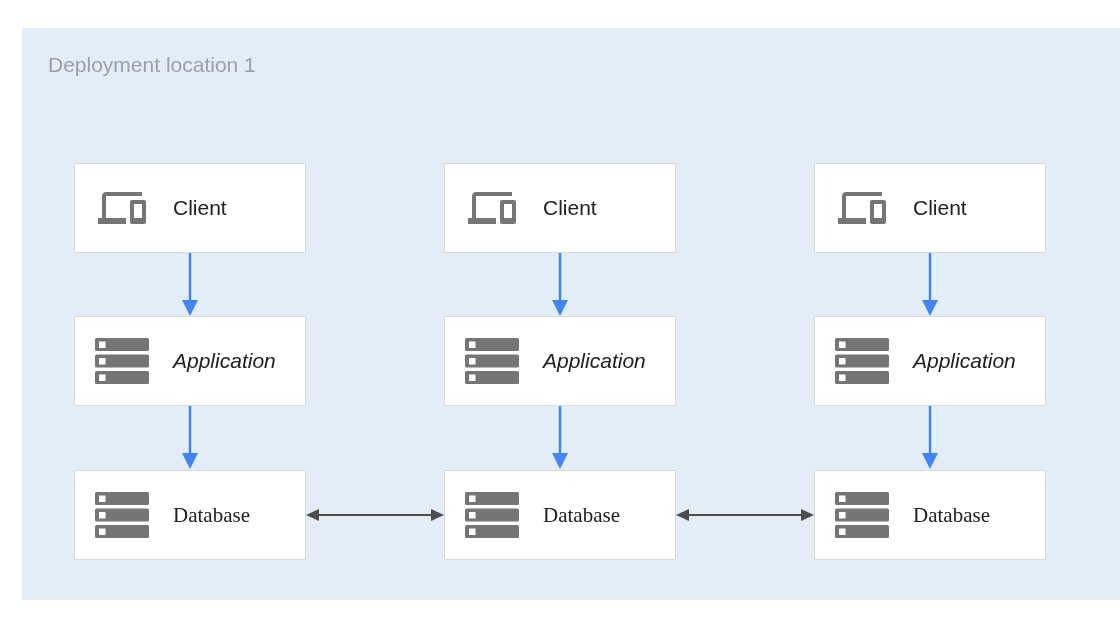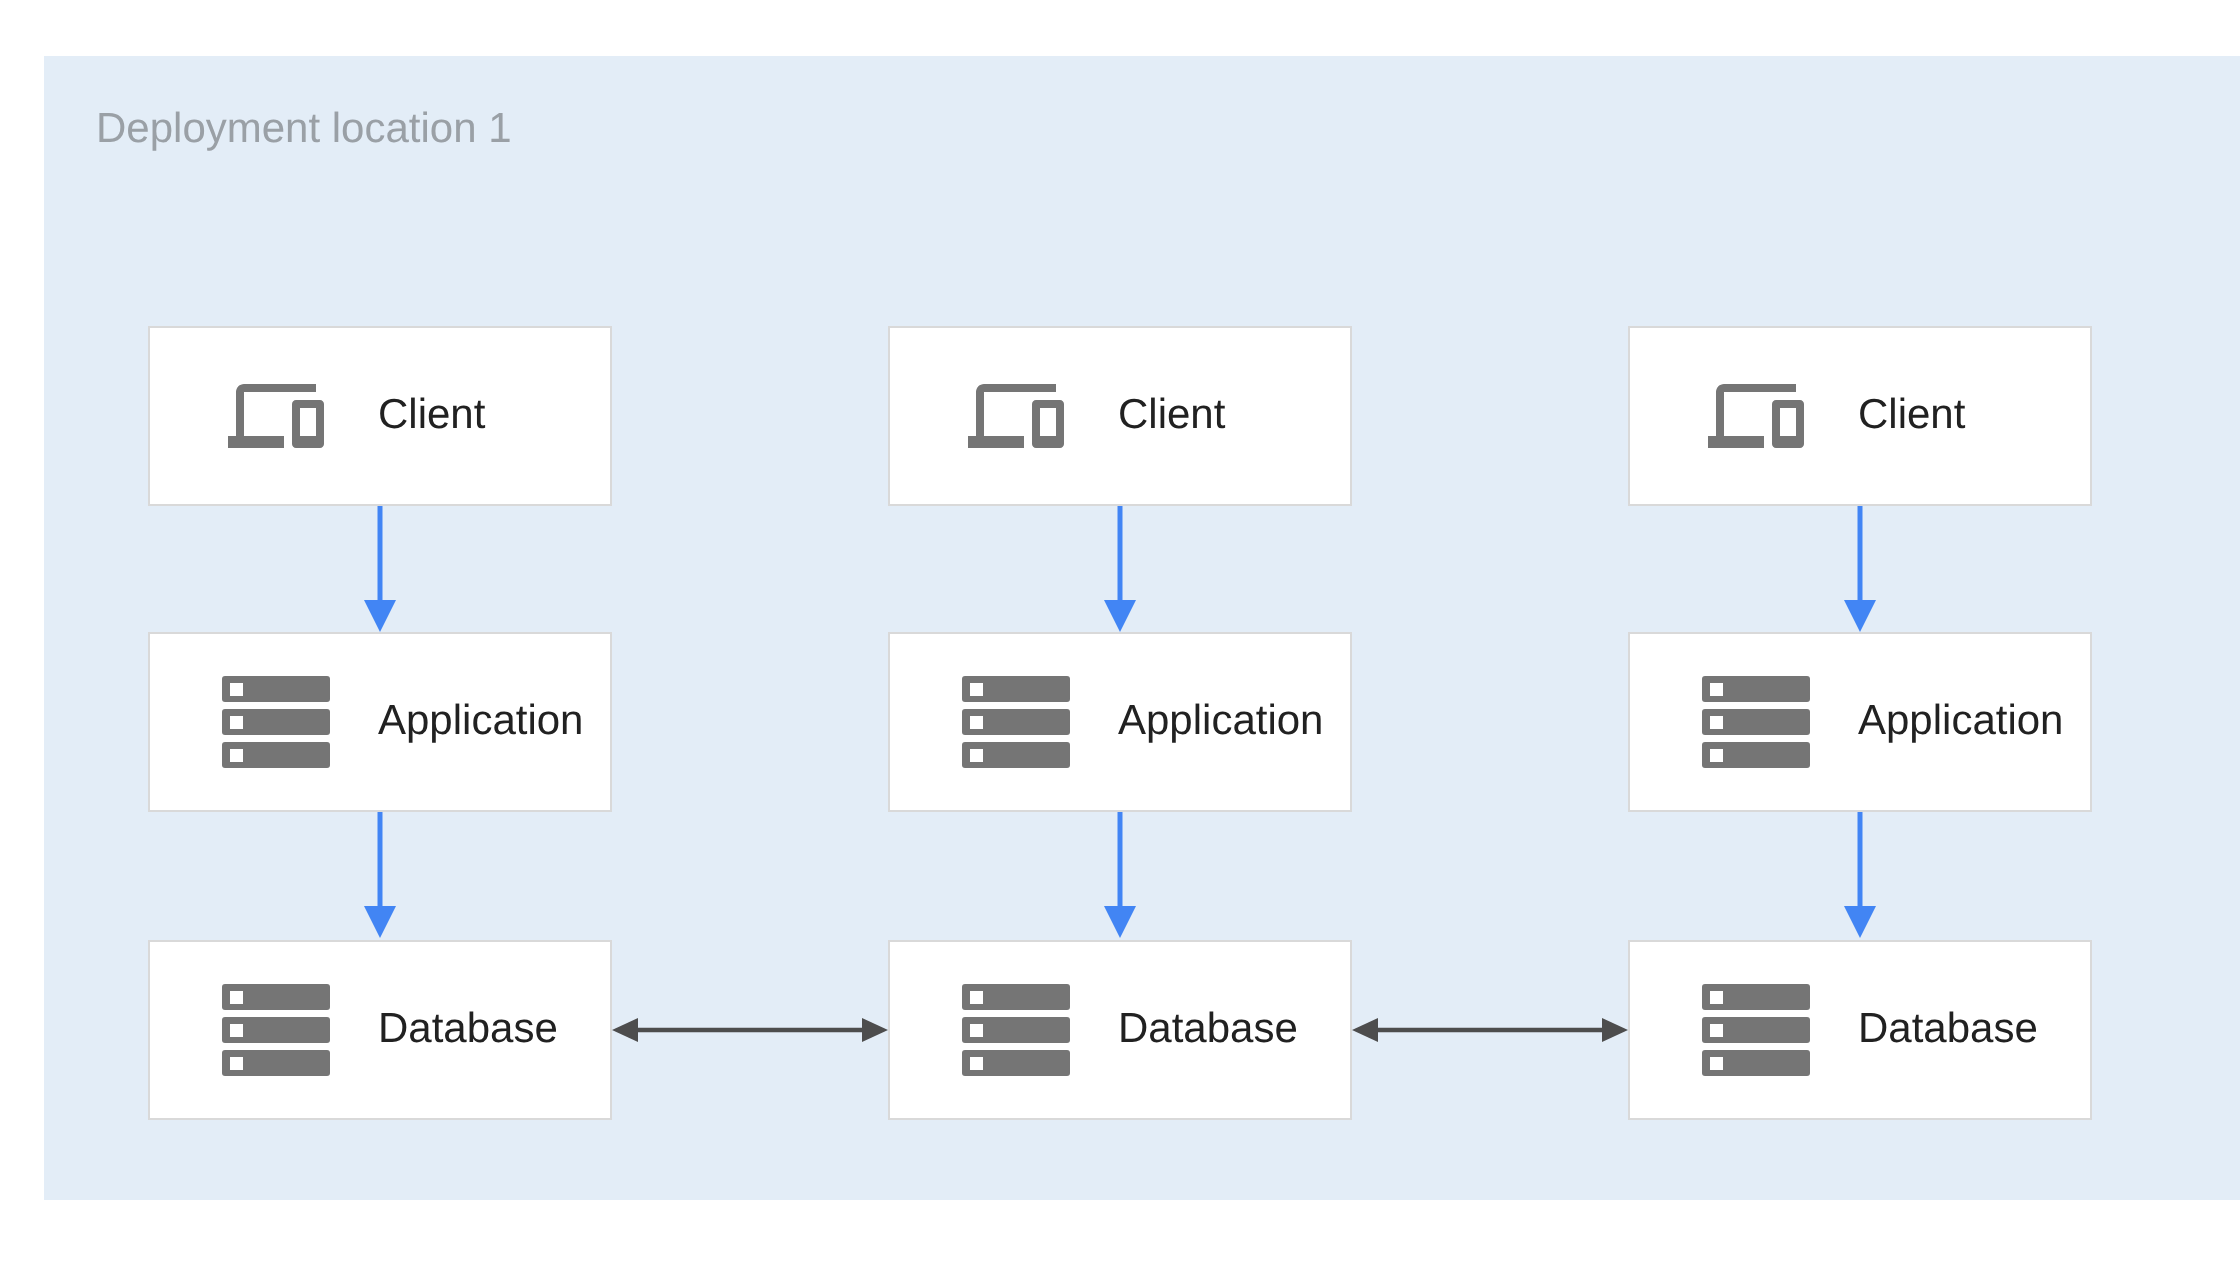--- a/index.html
+++ b/index.html
@@ -37,25 +37,25 @@
   .node {
     position: absolute;
     left: 52px;
     width: 232px;
     height: 90px;
     background: #ffffff;
     border: 1px solid #d9d9d9;
     box-sizing: border-box;
     display: flex;
     align-items: center;
-    padding-left: 34px;
+    padding-left: 18px;
   }
   .node-client      { top: 135px; }
-  .node-application { top: 288px; }
-  .node-database    { top: 442px; }
+  .node-application { top: 288px; font-style: italic; }
+  .node-database    { top: 442px; font-family: Liberation Serif, serif; }
   .node-icon {
     width: 58px;
     display: flex;
     align-items: center;
     justify-content: center;
     margin-right: 22px;
     flex: 0 0 58px;
   }
   .node-label {
     font-size: 21px;

